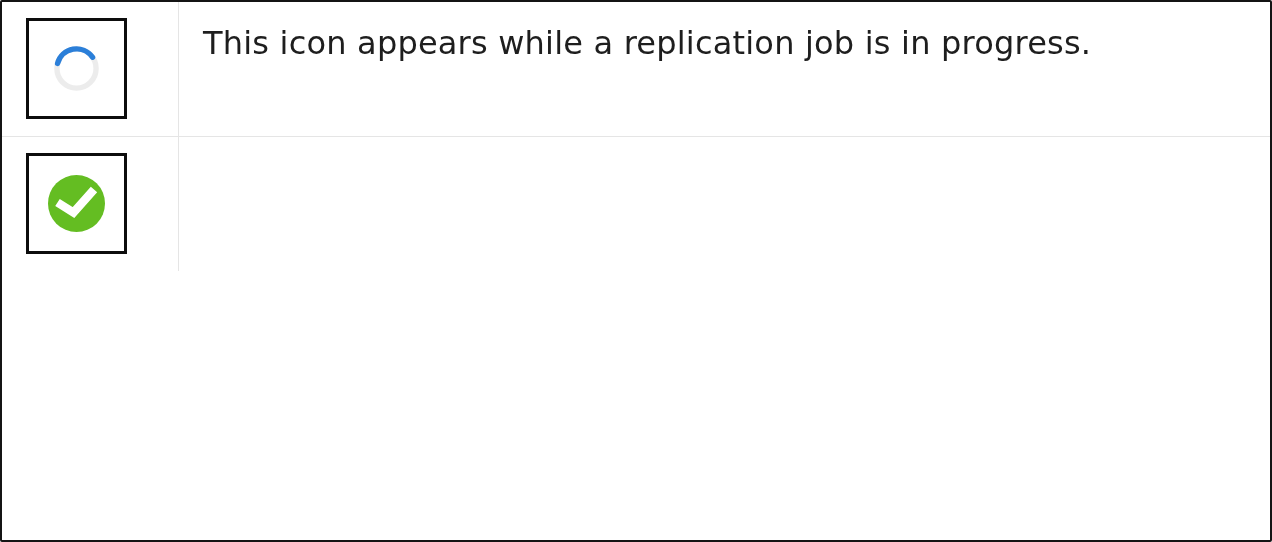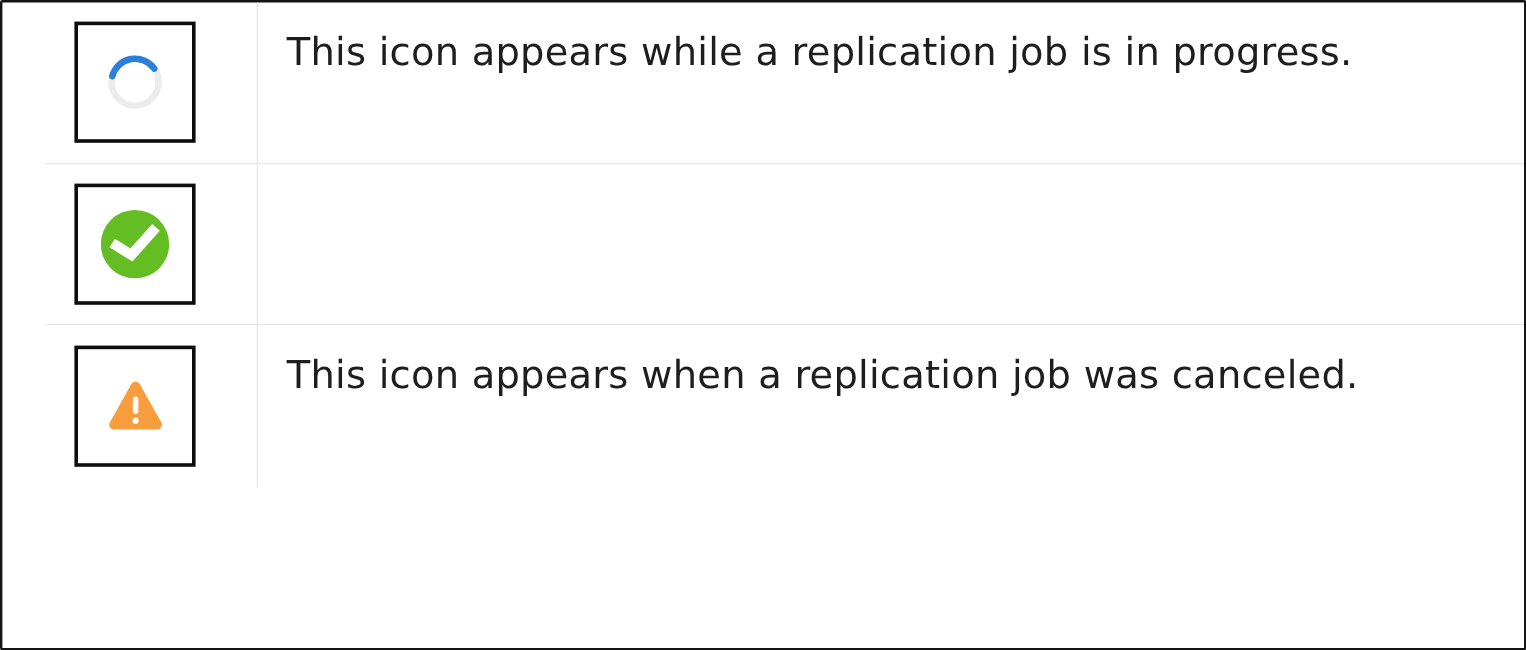--- a/index.html
+++ b/index.html
@@ -11,21 +11,20 @@
     overflow: hidden;
   }
   .page {
     width: 1272px;
     height: 542px;
     background: #ffffff;
     border: 2px solid var(--outer-border, #141414);
     border-radius: 2px;
     display: grid;
     grid-template-rows: repeat(4, 1fr);
-    padding-left: 36px;
   }
   .row {
     display: grid;
     grid-template-columns: 177px 1fr;
     border-bottom: 1px solid var(--divider-gray, #e5e5e5);
   }
   .row:last-child { border-bottom: none; }
   .icon-cell {
     border-right: 1px solid var(--divider-gray, #e5e5e5);
     display: flex;
@@ -82,30 +81,14 @@
           <svg width="57" height="57" viewBox="0 0 57 57">
             <circle cx="28.5" cy="28.5" r="28.5" fill="var(--success-green)"></circle>
             <polyline points="9.5,27.5 25.5,37.5 46,14.5" fill="none" stroke="#ffffff" stroke-width="8.5" stroke-linecap="butt" stroke-linejoin="miter"></polyline>
           </svg>
         </span>
       </div>
     </div>
   </div>
 
 
-  <div class="row">
-    <div class="icon-cell">
-      <div class="icon-frame">
-        <span>
-          <svg width="50" height="46" viewBox="0 0 50 46">
-            <path d="M25 7 L43 39 L7 39 Z" fill="var(--canceled-orange)" stroke="var(--canceled-orange)" stroke-width="8" stroke-linejoin="round"></path>
-            <rect x="22.7" y="15.5" width="4.6" height="14.5" rx="2.2" fill="#ffffff"></rect>
-            <circle cx="25" cy="35.7" r="2.6" fill="#ffffff"></circle>
-          </svg>
-        </span>
-      </div>
-    </div>
-    <div class="desc-cell">
-      <div class="desc-text">This icon appears when a replication job was canceled.</div>
-    </div>
-  </div>
 
 </div>
 
 </body></html>

